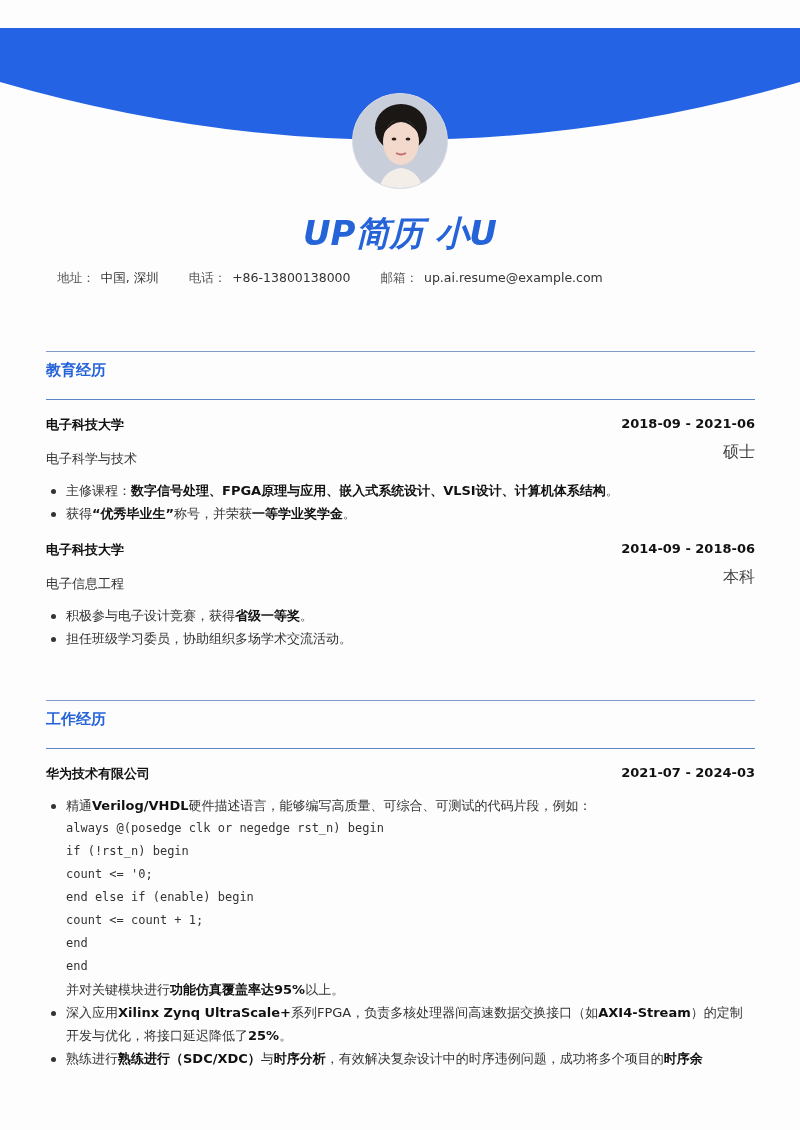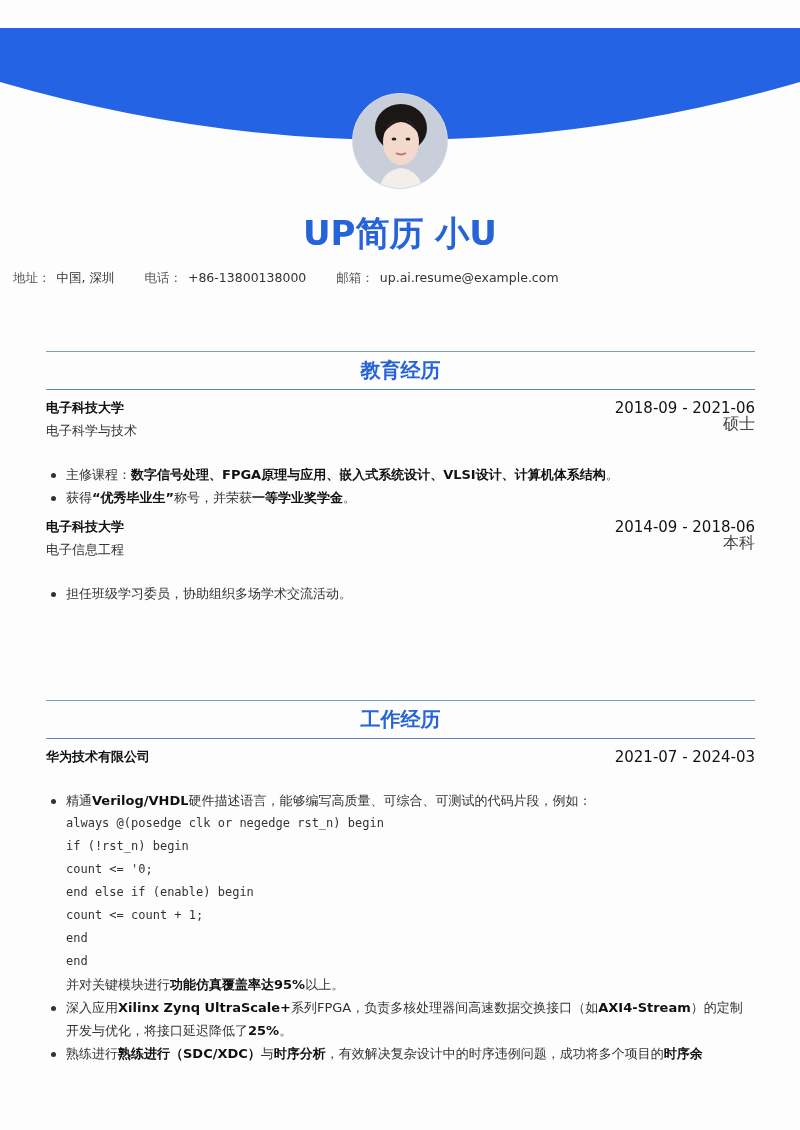--- a/index.html
+++ b/index.html
@@ -5,40 +5,40 @@
   * { box-sizing: border-box; margin: 0; padding: 0; }
   html, body { width: 800px; height: 1130px; overflow: hidden; background: #fdfdfe; }
   body { font-family: "DejaVu Sans", "Liberation Sans", sans-serif; color: #222; position: relative; }
   .header-band { position: absolute; left: 0; top: 28px; width: 800px; height: 120px; }
   .avatar {
     position: absolute; left: 352px; top: 93px; width: 96px; height: 96px; border-radius: 50%;
     overflow: hidden; background: #c9d0dc; border: 1px solid #d9dde5;
   }
   .name {
     position: absolute; top: 211px; left: 0; width: 800px; text-align: center;
-    font-size: 34px; font-weight: bold; color: #2563d8; letter-spacing: 0px;
+    font-size: 34px; font-weight: bold; color: #2563d8; letter-spacing: 0px; font-style: italic;
   }
   .contact {
-    position: absolute; top: 270px; left: 0; width: 660px; font-size: 12.5px; color: #333;
+    position: absolute; top: 270px; left: 0; width: 660px; text-align: center; font-size: 12.5px; color: #333;
   }
   .contact .item { display: inline-block; margin: 0 13px; }
   .contact .lbl { color: #555; margin-right: 6px; }
   .content { position: absolute; left: 46px; width: 709px; }
   .section-title {
     border-top: 1.5px solid #7e9cc9; border-bottom: 1.5px solid #5b86c9;
-    text-align: center; color: #2563d8; font-weight: bold; font-size: 20px;
-    height: 39px; line-height: 36px;
+    text-align: left; color: #2563d8; font-weight: bold; font-size: 15px;
+    height: 49px; line-height: 36px;
   }
-  .entry-head { display: flex; justify-content: space-between; margin-top: 9px; }
+  .entry-head { display: flex; justify-content: space-between; margin-top: 16px; }
   .entry-org { font-weight: bold; font-size: 13px; color: #111; }
-  .entry-date { font-weight: normal; font-size: 15px; color: #111; }
-  .entry-sub { display: flex; justify-content: space-between; margin-top: 5px; font-family: Liberation Serif, serif; }
+  .entry-date { font-weight: bold; font-size: 13px; color: #111; }
+  .entry-sub { display: flex; justify-content: space-between; margin-top: 16px; font-family: Liberation Serif, serif; }
   .entry-role { font-size: 13px; color: #333; }
   .entry-degree { font-size: 16px; color: #444; margin-top: -8px; }
-  ul.bullets { list-style: none; margin-top: 23px; }
+  ul.bullets { list-style: none; margin-top: 11px; }
   ul.bullets li { position: relative; padding-left: 20px; font-size: 13px; color: #333; line-height: 23px; }
   ul.bullets li::before { content: ""; position: absolute; left: 5px; top: 10px; width: 5px; height: 5px; border-radius: 50%; background: #333; }
   b { color: #111; }
   .code { font-family: "DejaVu Sans Mono", "Liberation Mono", monospace; font-size: 12px; color: #333; white-space: pre; line-height: 23px; display: block; }
 </style>
 </head>
 <body>
 
 <svg class="header-band" viewBox="0 0 800 120" preserveAspectRatio="none">
   <path d="M0 0 H800 V54 Q400 170 0 54 Z" fill="#2563e5"></path>
@@ -92,20 +92,21 @@
   <div style="margin-top:2px;">
     <div class="entry-head">
       <span class="entry-org">电子科技大学</span>
       <span class="entry-date">2014-09 - 2018-06</span>
     </div>
     <div class="entry-sub">
       <span class="entry-role">电子信息工程</span>
       <span class="entry-degree">本科</span>
     </div>
     <ul class="bullets">
+        <li><span>积极参与电子设计竞赛，获得</span><b>省级一等奖</b><span>。</span></li>
         <li><span>担任班级学习委员，协助组织多场学术交流活动。</span></li>
       </ul>
   </div>
 </div>
 
 <div class="content" style="top:700px;">
   <div class="section-title">工作经历</div>
 
   <div>
     <div class="entry-head">

